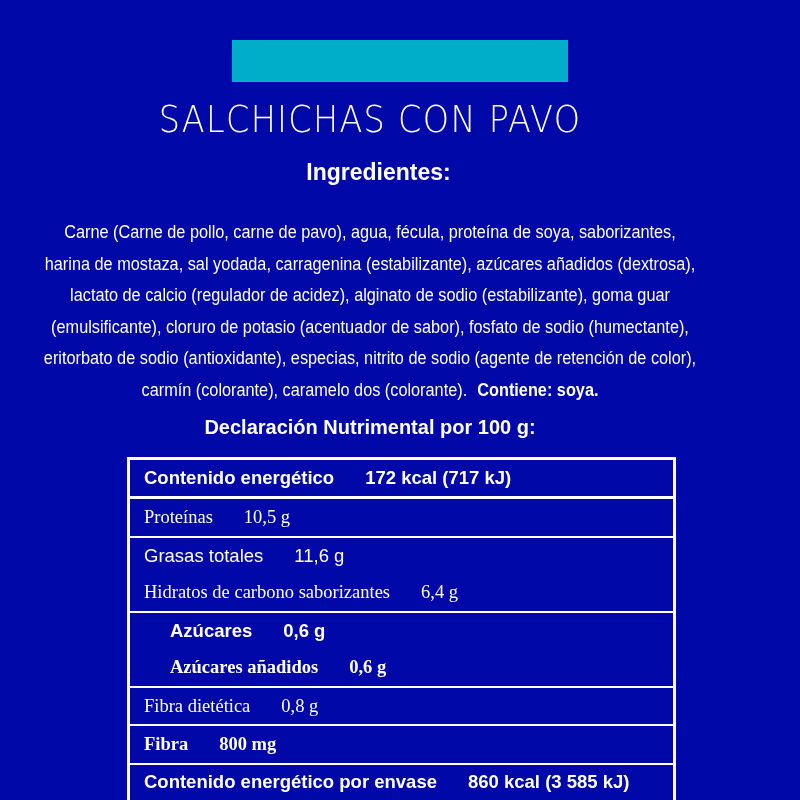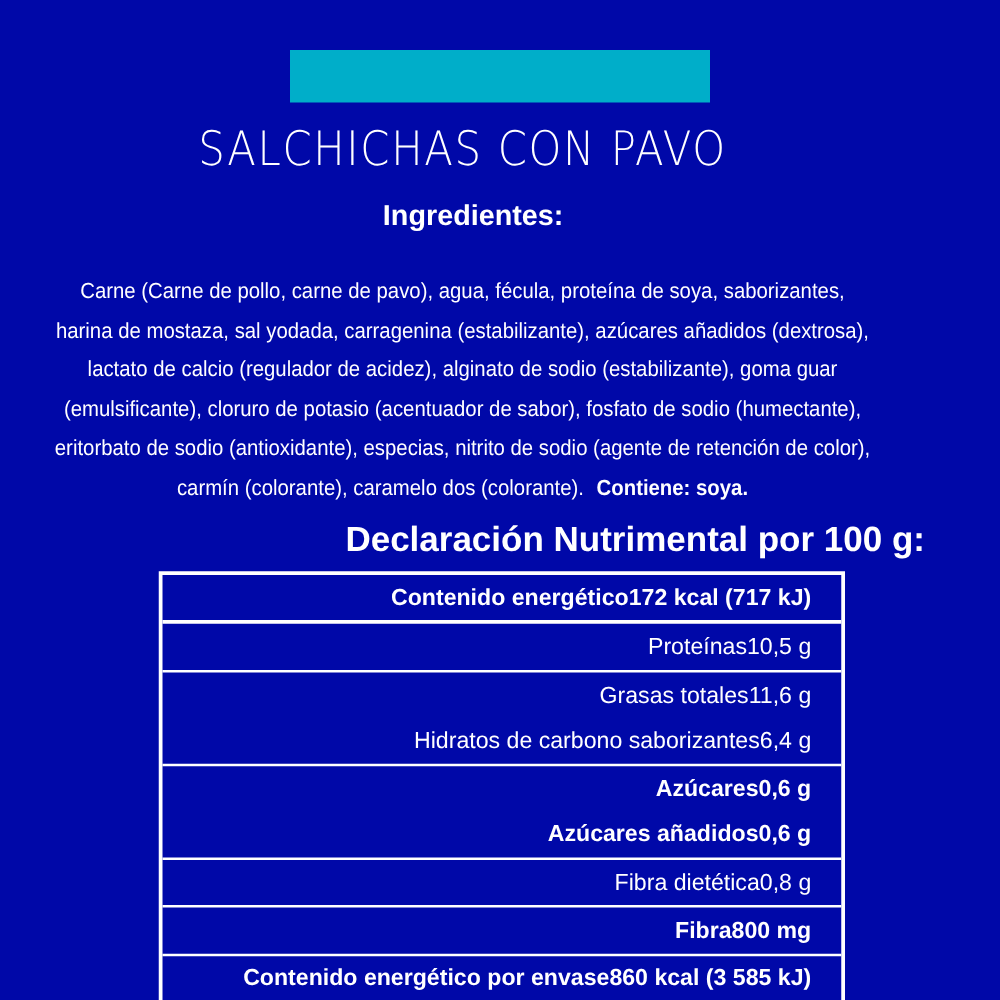--- a/index.html
+++ b/index.html
@@ -58,44 +58,45 @@
   .ing-line {
     font-size: 17.5px;
     line-height: 31.5px;
     white-space: nowrap;
   }
   .bold { font-weight: 700; }
   .allergen { margin-left: 6px; }
   .nut-heading {
     position: absolute;
     top: 376px; left: 0; right: 0;
-    text-align: right;
-    font-size: 28px;
+    text-align: center;
+    font-size: 20px;
     font-weight: 700;
   }
   .nut-table {
     position: absolute;
     top: 417px; left: 127px;
     width: 549px; height: 347px;
     box-sizing: border-box;
     border: 3px solid var(--fg);
     display: flex;
     flex-direction: column;
   }
   .nrow {
     flex: 1;
     box-sizing: border-box;
     display: flex;
     align-items: center;
-    justify-content: flex-end;
-    padding: 0 24px;
+    justify-content: flex-start;
+    padding: 0 14px;
     font-size: 18.5px;
     line-height: 1;
+    gap: 31px;
   }
-  .nrow.sep       { border-bottom: 2px solid var(--fg); }
+  .nrow.sep       { border-bottom: 2px solid var(--fg); font-family: Liberation Serif, serif; }
   .nrow.sep-thick { border-bottom: 3px solid var(--fg); }
   .nrow.b { font-weight: 700; }
   .nrow.ind { padding-left: 40px; }
   .nlabel, .nvalue { white-space: nowrap; }
 </style>
 </head>
 <body>
 
 <div class="canvas">
 

